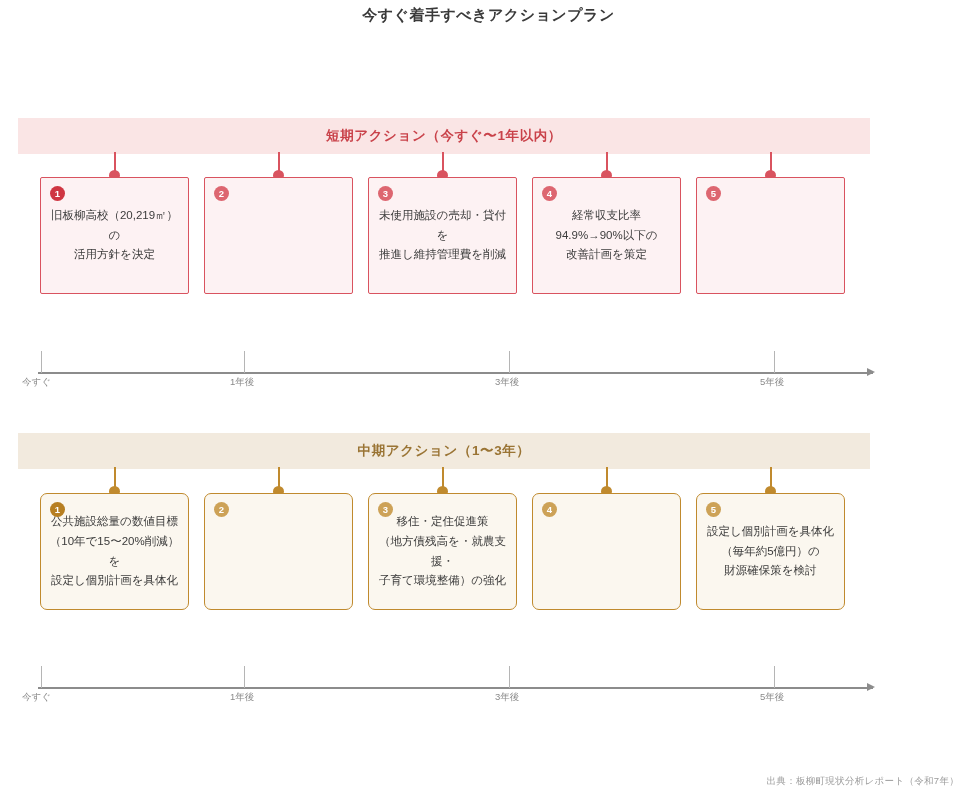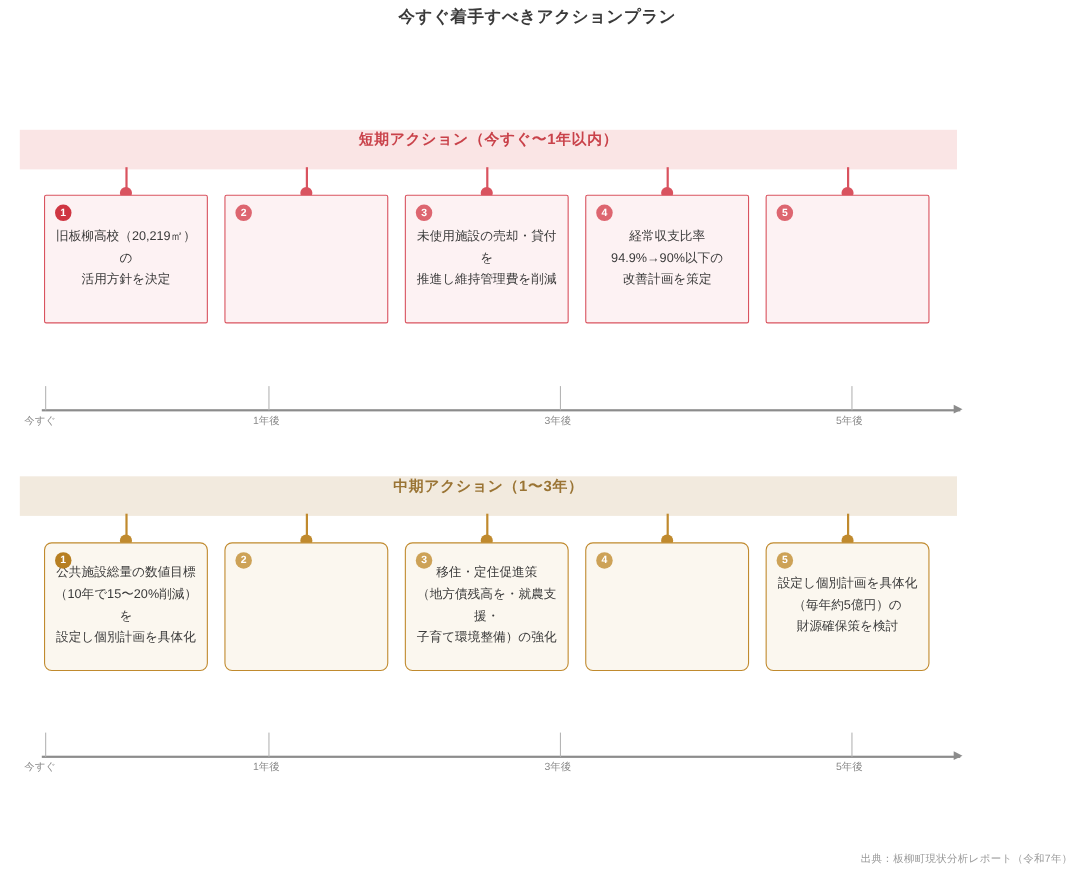--- a/index.html
+++ b/index.html
@@ -25,20 +25,21 @@
     letter-spacing: 0.5px;
   }
 
   
   .band {
     position: absolute;
     height: 36px;
     left: 18px;
     width: 852px;
     display: flex;
+    align-items: center;
     justify-content: center;
     font-size: 13.5px;
     font-weight: bold;
     letter-spacing: 0.6px;
   }
   .band-short { top: 118px; background: #fae5e5; color: #c9424a; }
   .band-mid   { top: 433px; background: #f2eade; color: #9a7434; }
 
   
   .connector {
@@ -125,21 +126,21 @@
   }
   .tick-label {
     position: absolute;
     font-size: 9.5px;
     color: #8a8a8a;
     white-space: nowrap;
   }
 
   #source-note {
     position: absolute;
-    right: 2px;
+    right: 18px;
     bottom: 12px;
     font-size: 9.5px;
     color: #9b9b9b;
     letter-spacing: 0.3px;
   }
 </style>
 </head>
 <body>
 
 <div id="page-title">今すぐ着手すべきアクションプラン</div>

